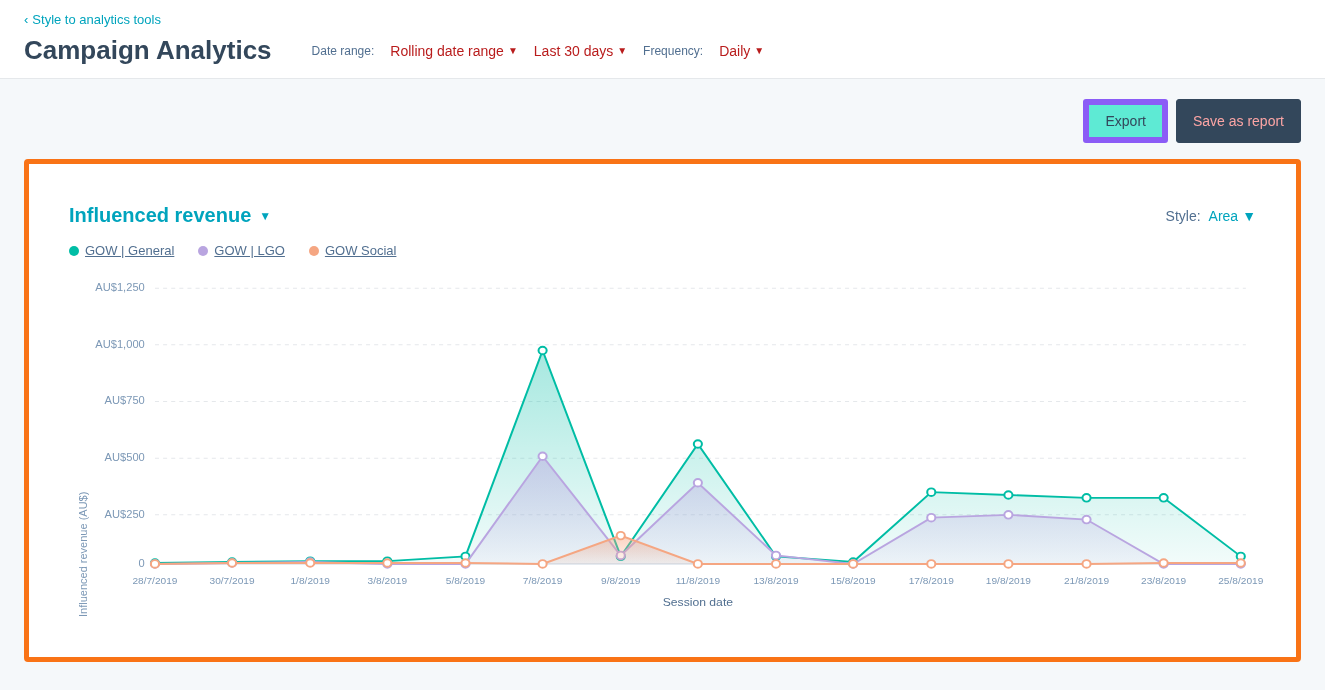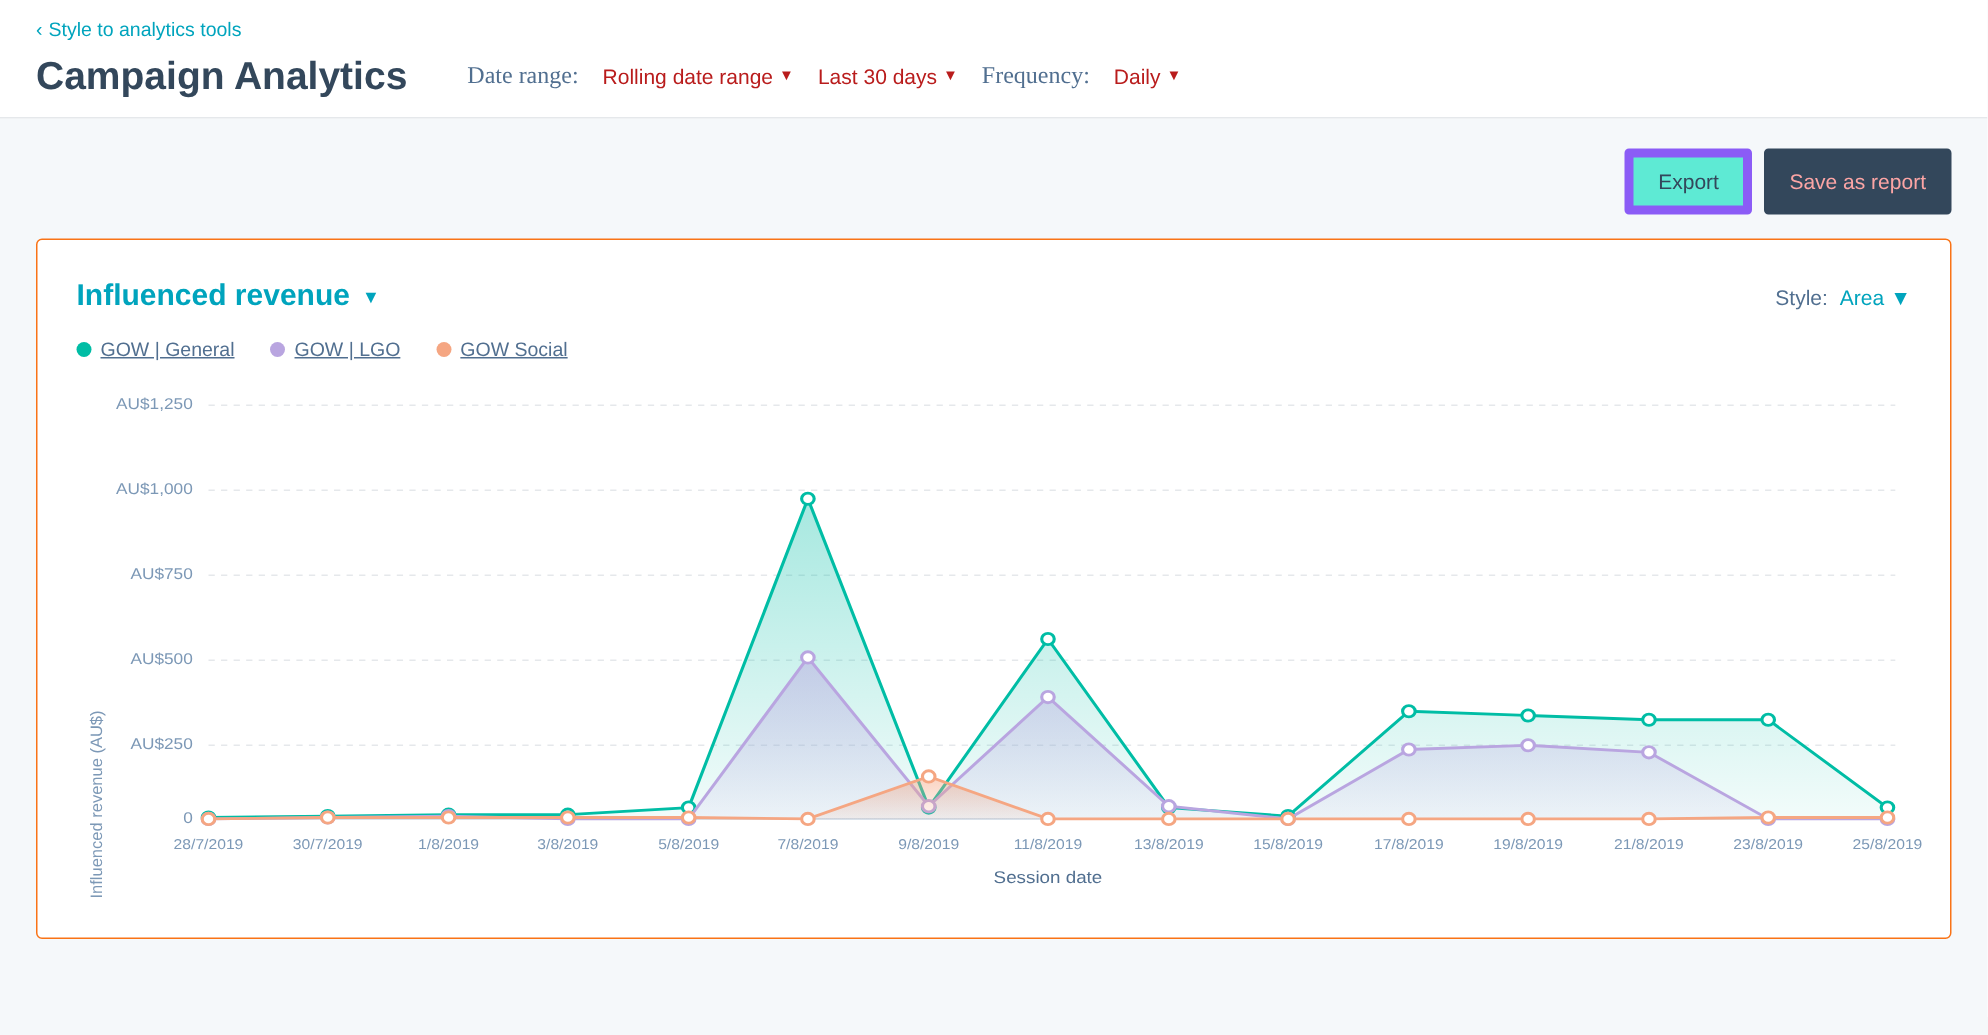--- a/index.html
+++ b/index.html
@@ -3,30 +3,30 @@
   <meta charset="utf-8">
   <style>
     * { box-sizing: border-box; margin: 0; padding: 0; }
     body { font-family: -apple-system, BlinkMacSystemFont, 'Segoe UI', Helvetica, Arial, sans-serif; background: #f5f8fa; color: #33475b; font-size: 14px; }
     
     .top-bar { background: #fff; padding: 12px 24px; border-bottom: 1px solid #e5e8eb; }
     .back-link { color: #00a4bd; font-size: 13px; cursor: pointer; display: flex; align-items: center; gap: 4px; margin-bottom: 8px; }
     .header-row { display: flex; align-items: center; gap: 24px; flex-wrap: wrap; }
     .page-title { font-size: 26px; font-weight: 600; color: #33475b; }
     .filter-group { display: flex; align-items: center; gap: 16px; margin-left: 16px; }
-    .filter-label { color: #516f90; font-size: 16px; font-family: Liberation Serif, serif; }
+    .filter-label { color: #516f90; font-size: 12px; }
     .filter-dropdown { color: #b91c1c; font-size: 14px; cursor: pointer; display: flex; align-items: center; gap: 4px; }
     .filter-dropdown .caret { font-size: 10px; }
     
     .main-content { padding: 20px 24px; }
     .toolbar { display: flex; justify-content: flex-end; gap: 8px; margin-bottom: 16px; }
     .btn-export { background: #5eead4; border: 6px solid #8b5cf6; color: #33475b; padding: 8px 16px; border-radius: 3px; cursor: pointer; font-size: 14px; }
     .btn-save { background: #33475b; border: 1px solid #33475b; color: #fca5a5; padding: 8px 16px; border-radius: 3px; cursor: pointer; font-size: 14px; }
     
-    .chart-card { background: #fff; border: 1px solid #f97316; border-radius: 4px; padding: 26px; }
+    .chart-card { background: #fff; border: 5px solid #f97316; border-radius: 4px; padding: 40px; }
     .chart-header { display: flex; align-items: center; justify-content: space-between; margin-bottom: 16px; }
     .chart-title { color: #00a4bd; font-size: 20px; font-weight: 600; display: flex; align-items: center; gap: 8px; cursor: pointer; }
     .chart-title-caret { color: #00a4bd; font-size: 12px; }
     .style-control { display: flex; align-items: center; gap: 8px; color: #516f90; font-size: 14px; }
     .style-dropdown { color: #00a4bd; font-size: 14px; cursor: pointer; display: flex; align-items: center; gap: 4px; }
     
     .legend { display: flex; gap: 24px; margin-bottom: 16px; align-items: center; }
     .legend-item { display: flex; align-items: center; gap: 6px; font-size: 13px; color: #516f90; text-decoration: underline; }
     .legend-dot { width: 10px; height: 10px; border-radius: 50%; }
     .chart-svg { width: 100%; overflow: visible; }

